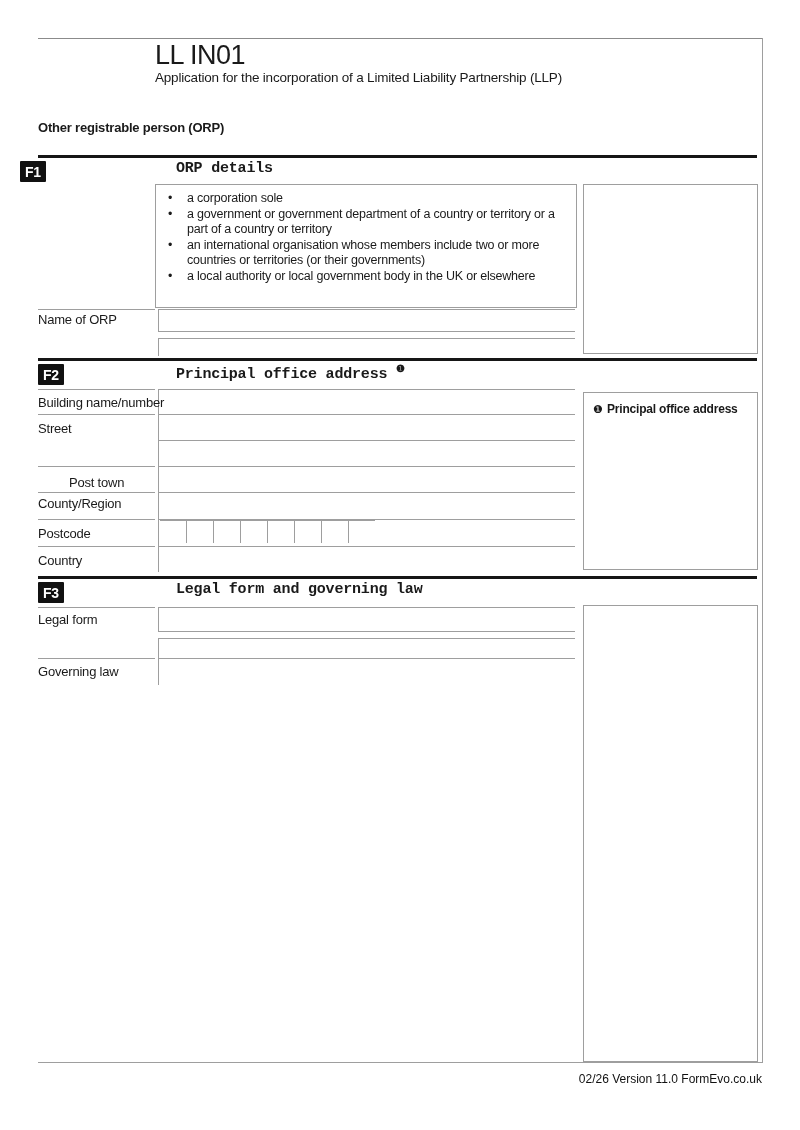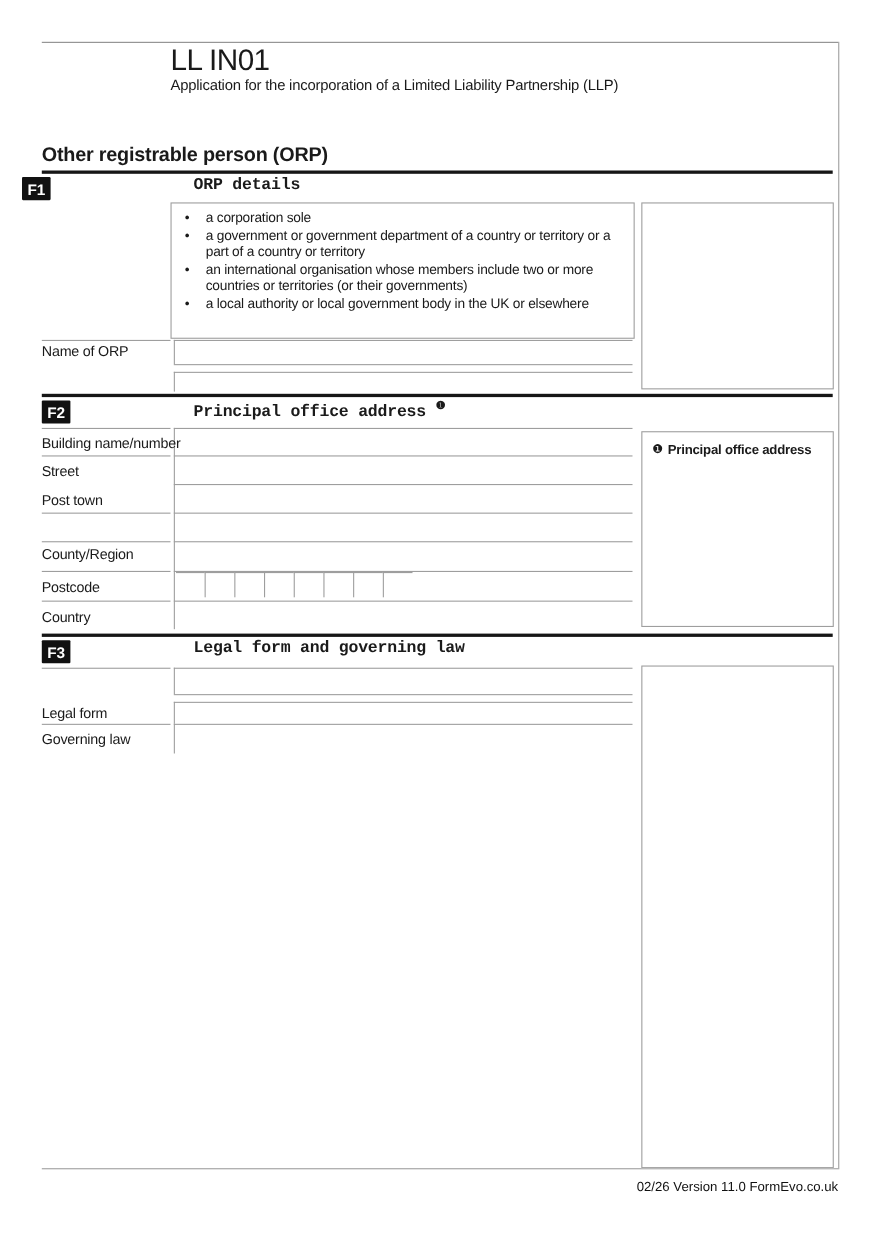--- a/index.html
+++ b/index.html
@@ -12,21 +12,21 @@
   .vline { position:absolute; width:0; border-left:1px solid #9e9e9e; }
   .frameline { border-color:#8b8b8b; }
   .thick { position:absolute; height:3px; background:#161616; }
   .badge {
     position:absolute; width:26px; height:21px; background:#111; color:#fff;
     font-weight:bold; font-size:14px; display:flex; align-items:center;
     justify-content:center; border-radius:1px;
   }
   .form-code { position:absolute; left:155px; top:40px; font-size:27px; letter-spacing:-0.5px; }
   .form-title { position:absolute; left:155px; top:70px; font-size:13.5px; }
-  .page-heading { position:absolute; left:38px; top:130px; font-size:18px; font-weight:bold; }
+  .page-heading { position:absolute; left:38px; top:120px; font-size:13px; font-weight:bold; }
   .section-title { position:absolute; left:176px; font-size:15px; font-weight:bold;font-family:Liberation Mono, monospace; }
   .section-title sup { font-size:10px; letter-spacing:0; }
   .field-label { position:absolute; left:38px; font-size:13px; }
   .box { position:absolute; border:1px solid #9e9e9e; background:#fff; }
   .info-content { padding:6px 10px 0 12px; font-size:12.5px; line-height:15.5px; }
   .bullet-row { display:flex; }
   .bullet-glyph { flex:0 0 19px; }
   .bullet-text { flex:1; }
   .note-content { padding:9px 8px 0 9px; }
   .note-title-row { font-size:12px; font-weight:bold; line-height:14px; display:flex; }
@@ -106,21 +106,21 @@
   <div class="hline" style="left:158px; top:389px; width:417px;"></div>
   <div class="hline" style="left:158px; top:414px; width:417px;"></div>
   <div class="hline" style="left:158px; top:440px; width:417px;"></div>
   <div class="hline" style="left:158px; top:466px; width:417px;"></div>
   <div class="hline" style="left:158px; top:492px; width:417px;"></div>
   <div class="hline" style="left:158px; top:519px; width:417px;"></div>
   <div class="hline" style="left:158px; top:546px; width:417px;"></div>
 
   <div class="field-label" style="top:395px;">Building name/number</div>
   <div class="field-label" style="top:421px;">Street</div>
-  <div class="field-label" style="top:447px;">Post town</div>
+  <div class="field-label" style="top:475px;margin-left:31px;">Post town</div>
   <div class="field-label" style="top:496px;">County/Region</div>
   <div class="field-label" style="top:526px;">Postcode</div>
   <div class="field-label" style="top:553px;">Country</div>
 
   <div class="input-row" style="left:159px; top:390px; width:416px; height:23px;"></div>
   <div class="input-row" style="left:159px; top:415px; width:416px; height:24px;"></div>
   <div class="input-row" style="left:159px; top:441px; width:416px; height:24px;"></div>
   <div class="input-row" style="left:159px; top:467px; width:416px; height:24px;"></div>
   <div class="input-row" style="left:159px; top:493px; width:416px; height:25px;"></div>
   <div class="input-row" style="left:159px; top:547px; width:416px; height:24px;"></div>
@@ -143,21 +143,21 @@
         <span>Principal office address</span>
       </div>
     </div>
   </div>
 
   <div class="thick" style="left:38px; top:576px; width:719px;"></div>
   <div class="badge" style="left:38px; top:582px;">F3</div>
   <div class="section-title" style="top:581px;">Legal form and governing law</div>
 
   <div class="hline" style="left:38px; top:607px; width:117px;"></div>
-  <div class="field-label" style="top:612px;margin-top:29px;">Legal form</div>
+  <div class="field-label" style="top:612px;">Legal form</div>
 
   <div class="hline" style="left:158px; top:607px; width:417px;"></div>
   <div class="vline" style="left:158px; top:607px; height:24px;"></div>
   <div class="hline" style="left:158px; top:631px; width:417px;"></div>
   <div class="input-row" style="left:159px; top:608px; width:416px; height:22px;"></div>
 
   <div class="hline" style="left:158px; top:638px; width:417px;"></div>
   <div class="vline" style="left:158px; top:638px; height:20px;"></div>
   <div class="input-row" style="left:159px; top:639px; width:416px; height:18px;"></div>
 

